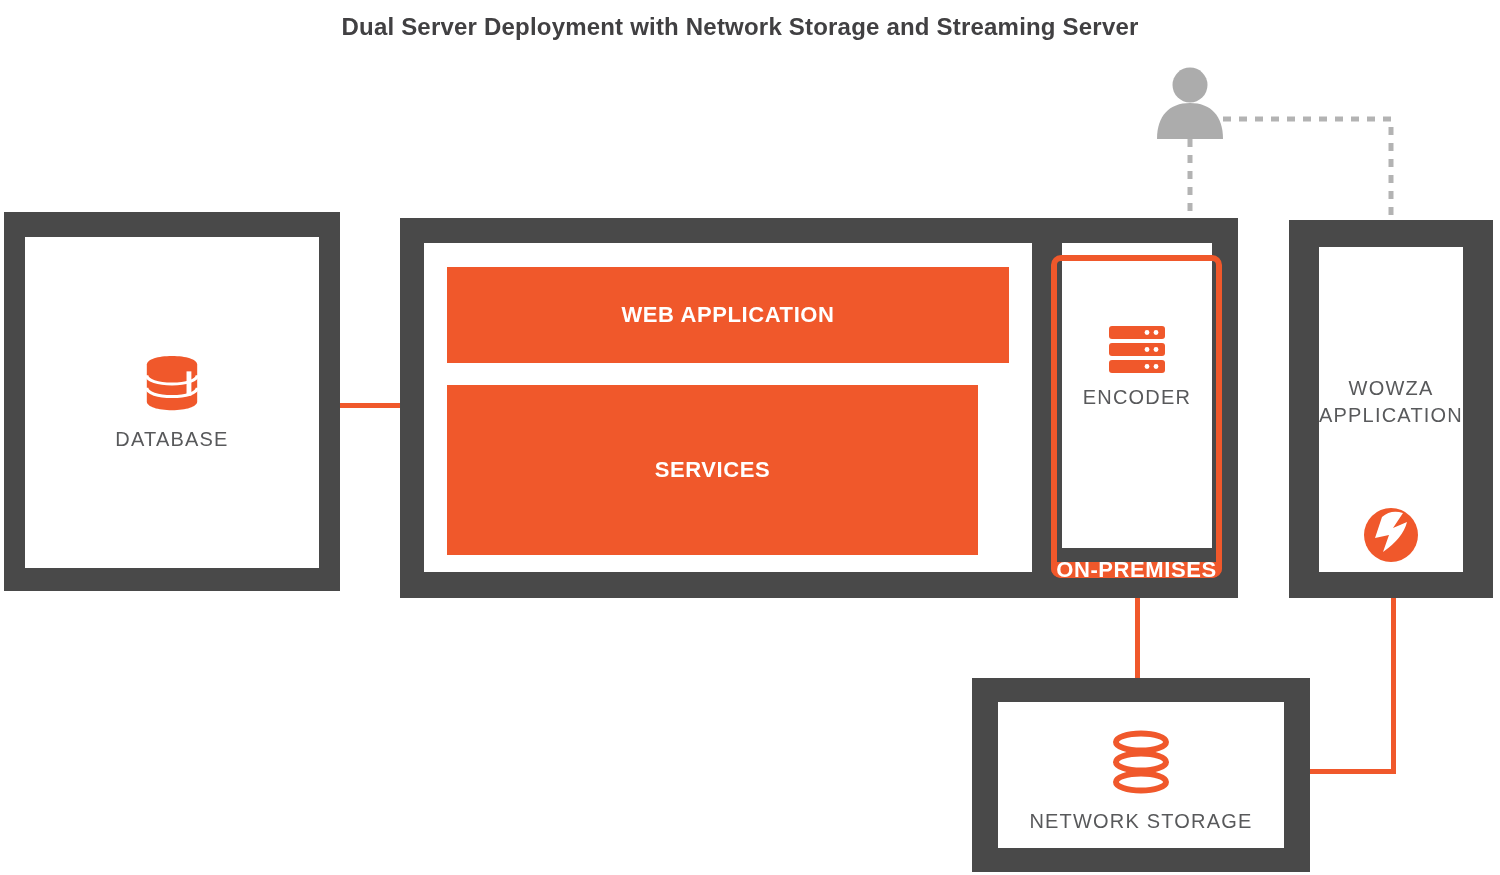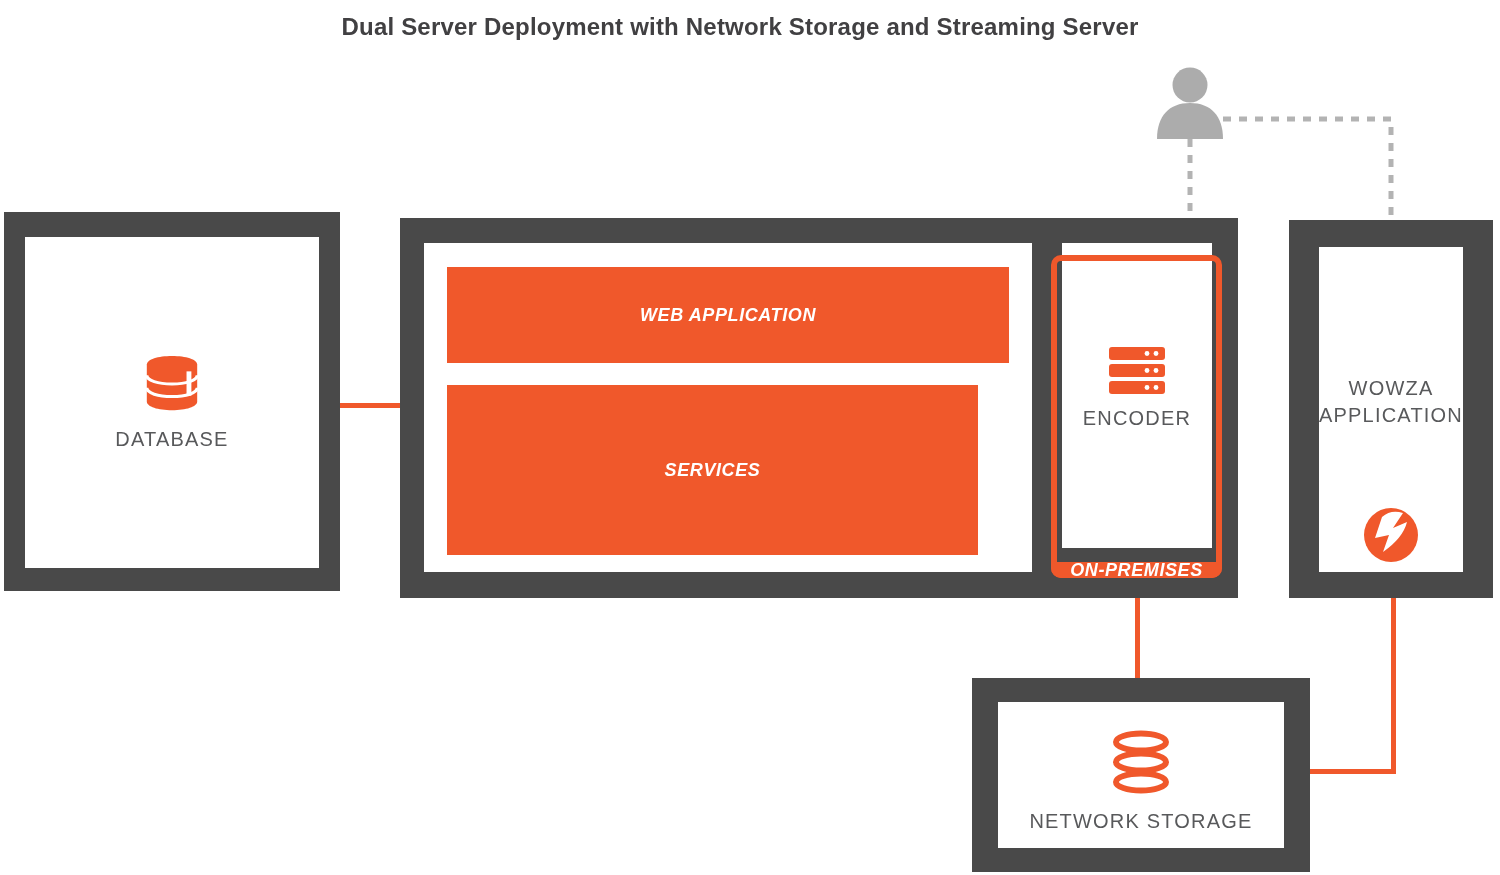--- a/index.html
+++ b/index.html
@@ -17,40 +17,40 @@
 
   .title{
     position:absolute;top:13px;left:0;width:1480px;text-align:center;
     font-size:24px;font-weight:600;color:#414042;letter-spacing:.2px;
   }
 
   .node-label{
     color:var(--label);font-size:20px;letter-spacing:1.2px;text-align:center;
   }
   .fill-label{
-    color:#fff;font-size:18px;font-weight:700;letter-spacing:.6px;text-align:center;font-style:italic;
+    color:#fff;font-size:22px;font-weight:700;letter-spacing:.6px;text-align:center;
   }
 
   
   #db-frame{left:4px;top:212px;width:336px;height:379px;}
   #db-inner{left:21px;top:25px;width:294px;height:331px;
     display:flex;flex-direction:column;align-items:center;justify-content:center;}
   #db-inner .node-label{margin-top:16px;}
 
   
   #app-frame{left:400px;top:218px;width:838px;height:380px;}
   #app-inner{left:24px;top:25px;width:608px;height:329px;}
   .orange-block{position:absolute;background:var(--orange);
     display:flex;align-items:center;justify-content:center;}
   #webapp{left:23px;top:24px;width:562px;height:96px;}
   #services{left:23px;top:142px;width:531px;height:170px;}
 
   
   #enc-inner{left:662px;top:25px;width:150px;height:305px;
-    display:flex;flex-direction:column;align-items:center;padding-top:104px;box-sizing:border-box;}
+    display:flex;flex-direction:column;align-items:center;padding-top:83px;box-sizing:border-box;}
   #enc-inner .node-label{margin-top:12px;}
   #premises{position:absolute;left:651px;top:37px;width:171px;height:323px;
     border:6px solid var(--orange);border-radius:10px;box-sizing:border-box;background:transparent;}
   #premises-banner{position:absolute;left:-6px;right:-6px;bottom:-6px;height:16px;
     background:var(--orange);border-radius:0 0 10px 10px;
     display:flex;align-items:center;justify-content:center;}
 
   
   #wowza-frame{left:1289px;top:220px;width:204px;height:378px;}
   #wowza-inner{left:30px;top:27px;width:144px;height:325px;}

